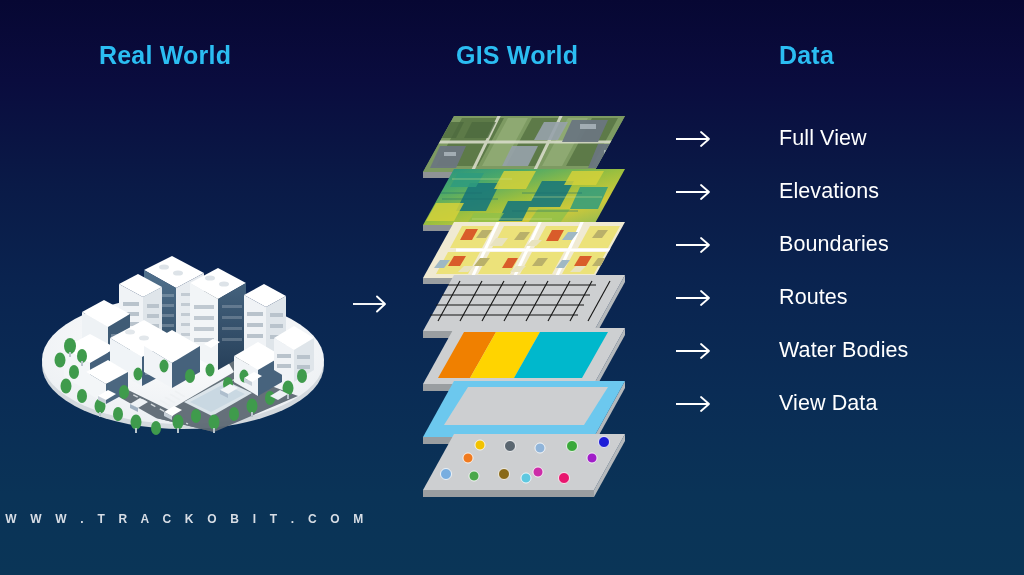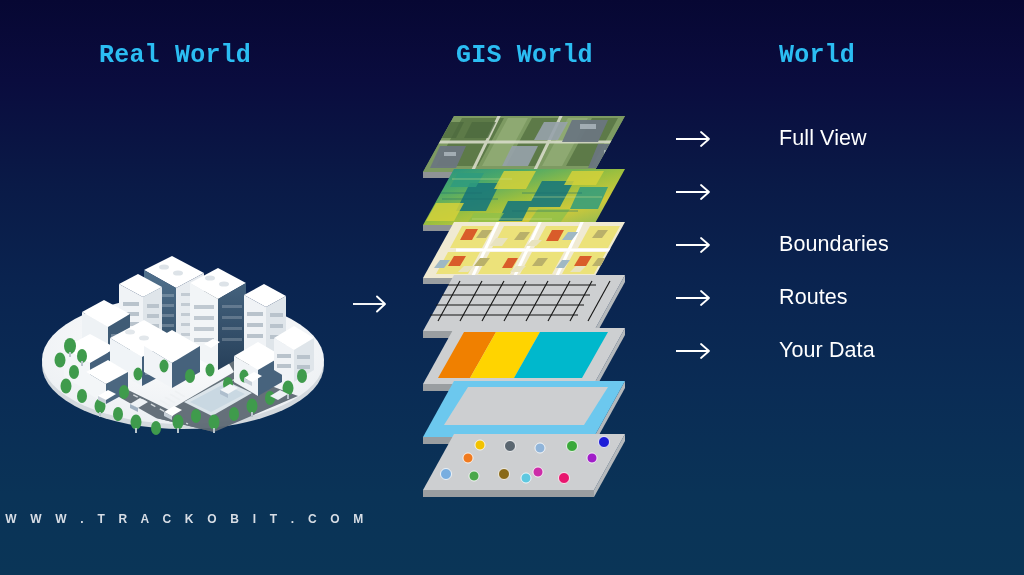--- a/index.html
+++ b/index.html
@@ -25,21 +25,20 @@
   }
 
   
   .heading {
     position: absolute;
     color: #2bbdf2;
     font-size: 25px;
     font-weight: bold;
     letter-spacing: 0.2px;
     white-space: nowrap;
-    font-family: Liberation Mono, monospace;
   }
   #heading-real-world { left: 99px;  top: 41px; }
   #heading-gis-layers { left: 456px; top: 41px; }
   #heading-data       { left: 779px; top: 41px; }
 
   
   #center-arrow {
     position: absolute;
     left: 352px;
     top: 295px;
@@ -112,21 +111,21 @@
     text-indent: 5.2px;
   }
 </style>
 </head>
 <body>
 
 <div id="stage">
 
   <div class="heading" id="heading-real-world">Real World</div>
   <div class="heading" id="heading-gis-layers">GIS World</div>
-  <div class="heading" id="heading-data">World</div>
+  <div class="heading" id="heading-data">Data</div>
 
   <div id="city-scene">
     <svg width="290" height="275" viewBox="0 0 290 275">
       <defs>
         <linearGradient id="gGlass" x1="0" y1="0" x2="0" y2="1">
           <stop offset="0" stop-color="#50708c"></stop>
             <stop offset="1" stop-color="#2f4a63"></stop>
         </linearGradient>
         <linearGradient id="gGlass2" x1="0" y1="0" x2="0" y2="1">
           <stop offset="0" stop-color="#44627d"></stop>
@@ -613,20 +612,21 @@
       <span class="row-label">Full View</span>
     </div>
 
     <div class="data-row">
       <span class="row-arrow">
         <svg width="42" height="18" viewBox="0 0 42 18">
           <line x1="1" y1="9" x2="34" y2="9" stroke="#ffffff" stroke-width="1.8"></line>
           <polyline points="26,2 34,9 26,16" fill="none" stroke="#ffffff" stroke-width="1.8" stroke-linecap="round" stroke-linejoin="round"></polyline>
         </svg>
       </span>
+      <span class="row-label">Elevations</span>
     </div>
 
 
     <div class="data-row">
       <span class="row-arrow">
         <svg width="42" height="18" viewBox="0 0 42 18">
           <line x1="1" y1="9" x2="34" y2="9" stroke="#ffffff" stroke-width="1.8"></line>
           <polyline points="26,2 34,9 26,16" fill="none" stroke="#ffffff" stroke-width="1.8" stroke-linecap="round" stroke-linejoin="round"></polyline>
         </svg>
       </span>
@@ -636,27 +636,36 @@
     <div class="data-row">
       <span class="row-arrow">
         <svg width="42" height="18" viewBox="0 0 42 18">
           <line x1="1" y1="9" x2="34" y2="9" stroke="#ffffff" stroke-width="1.8"></line>
           <polyline points="26,2 34,9 26,16" fill="none" stroke="#ffffff" stroke-width="1.8" stroke-linecap="round" stroke-linejoin="round"></polyline>
         </svg>
       </span>
       <span class="row-label">Routes</span>
     </div>
 
-
     <div class="data-row">
       <span class="row-arrow">
         <svg width="42" height="18" viewBox="0 0 42 18">
           <line x1="1" y1="9" x2="34" y2="9" stroke="#ffffff" stroke-width="1.8"></line>
           <polyline points="26,2 34,9 26,16" fill="none" stroke="#ffffff" stroke-width="1.8" stroke-linecap="round" stroke-linejoin="round"></polyline>
         </svg>
       </span>
-      <span class="row-label">Your Data</span>
+      <span class="row-label">Water Bodies</span>
+    </div>
+
+    <div class="data-row">
+      <span class="row-arrow">
+        <svg width="42" height="18" viewBox="0 0 42 18">
+          <line x1="1" y1="9" x2="34" y2="9" stroke="#ffffff" stroke-width="1.8"></line>
+          <polyline points="26,2 34,9 26,16" fill="none" stroke="#ffffff" stroke-width="1.8" stroke-linecap="round" stroke-linejoin="round"></polyline>
+        </svg>
+      </span>
+      <span class="row-label">View Data</span>
     </div>
   </div>
 
   <div id="footer-url">W W W . T R A C K O B I T . C O M</div>
 
 </div>
 
 </body></html>

